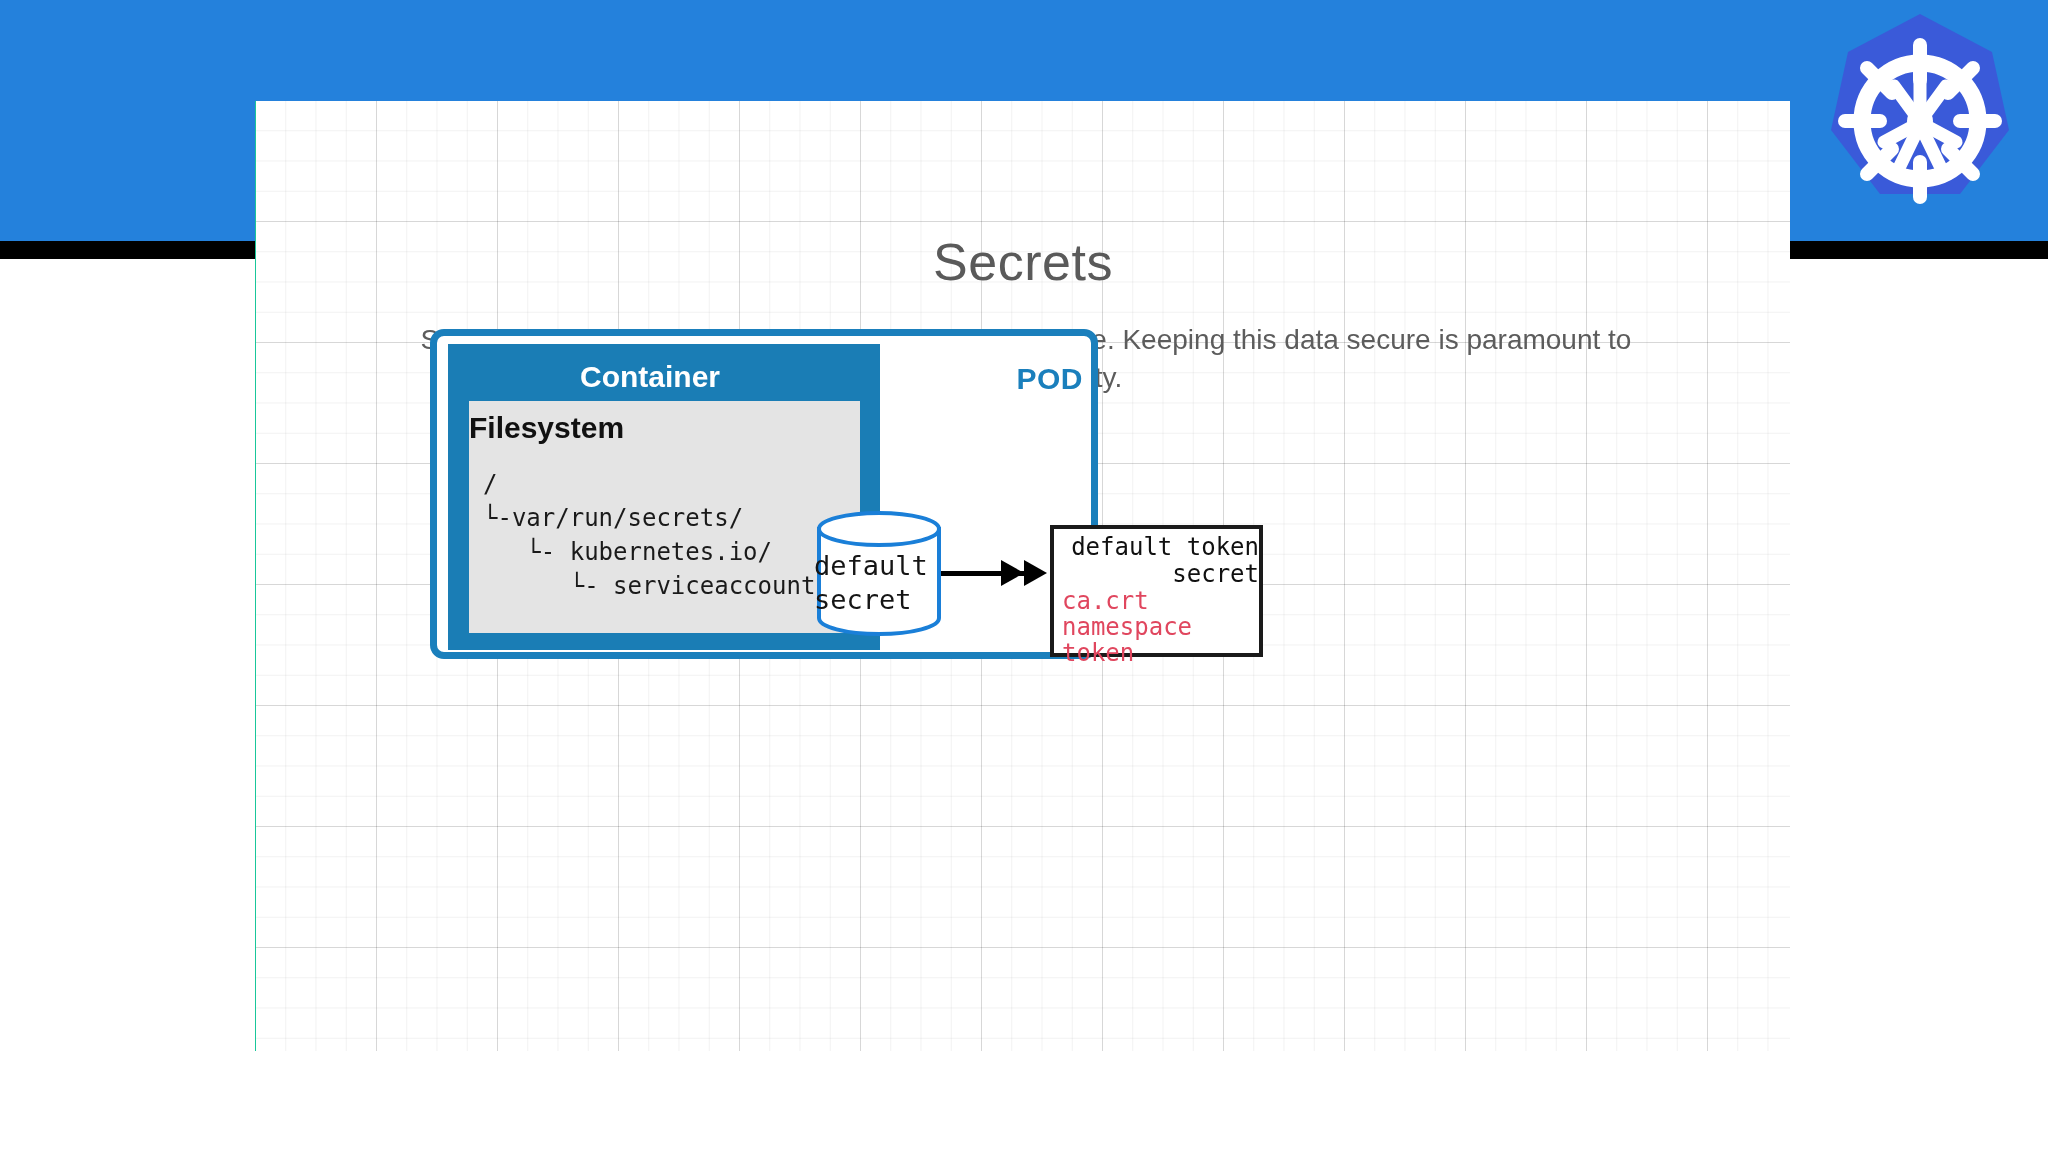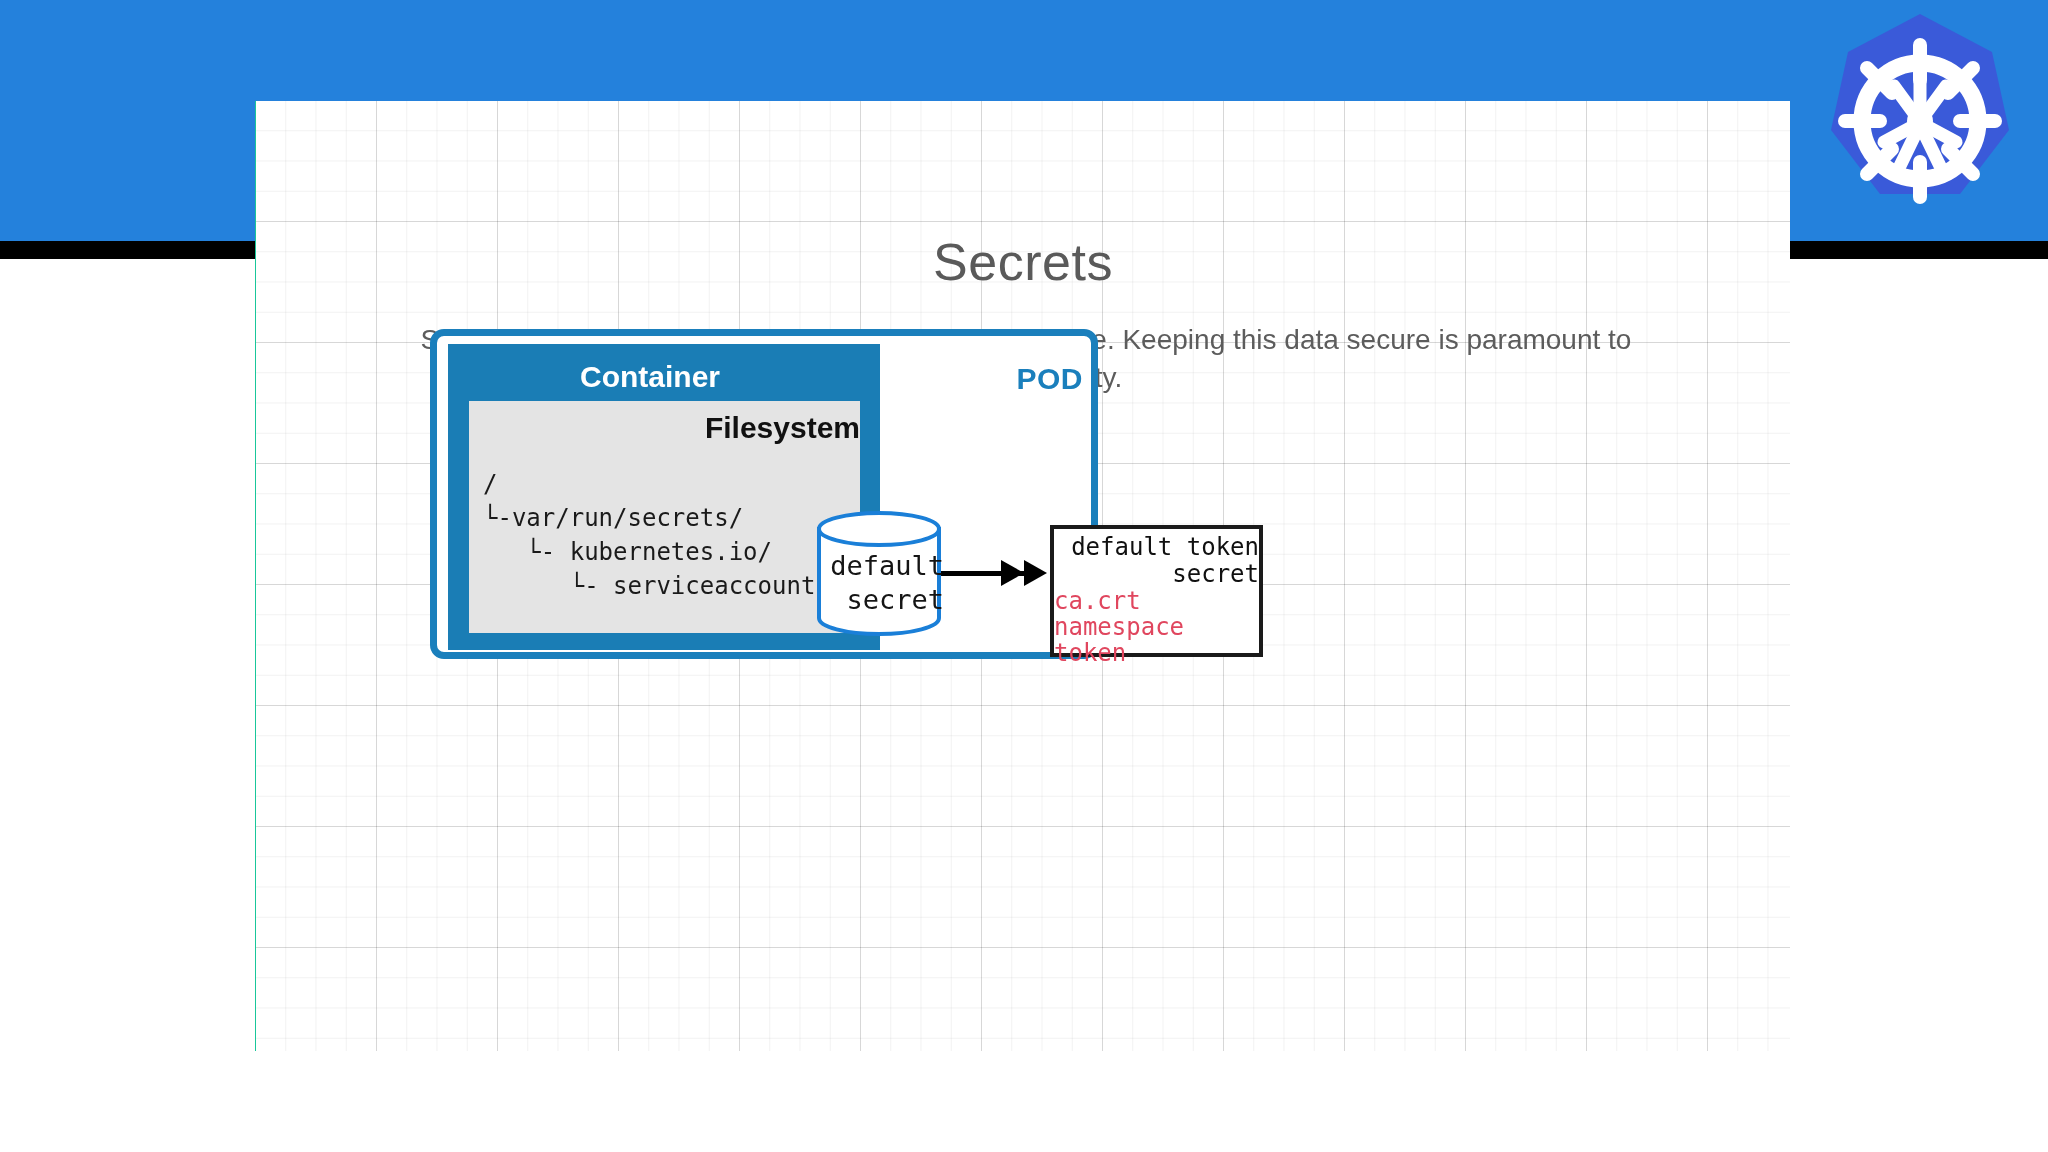--- a/index.html
+++ b/index.html
@@ -145,21 +145,21 @@
     top: 300px;
     width: 391px;
     height: 232px;
     background: #e4e4e4;
   }
   #filesystem-label {
     position: absolute;
     left: 0;
     top: 10px;
     width: 391px;
-    text-align: right;
+    text-align: left;
     font-size: 30px;
     font-weight: bold;
     color: #111111;
   }
   #fs-tree {
     position: absolute;
     left: 14px;
     top: 66px;
     font-family: "DejaVu Sans Mono", monospace;
     font-size: 24px;
@@ -174,21 +174,21 @@
     left: 560px;
     top: 410px;
     width: 126px;
     height: 125px;
   }
   #cyl-text {
     position: absolute;
     left: 558px;
     top: 448px;
     width: 130px;
-    text-align: right;
+    text-align: left;
     font-family: "DejaVu Sans Mono", monospace;
     font-size: 27px;
     line-height: 34px;
     color: #151515;
     pointer-events: none;
   }
 
   
   .arrow-line {
     position: absolute;
@@ -219,20 +219,21 @@
     display: block;
     text-align: right;
     font-family: "DejaVu Sans Mono", monospace;
     font-size: 24px;
     line-height: 27px;
     color: #101010;
   }
   .token-key {
     display: block;
     text-align: left;
+    padding-left: 8px;
     font-family: "DejaVu Sans Mono", monospace;
     font-size: 24px;
     line-height: 26px;
     color: #e0465e;
   }
   #token-inner { padding-top: 5px; }
 </style>
 </head>
 <body>
 

